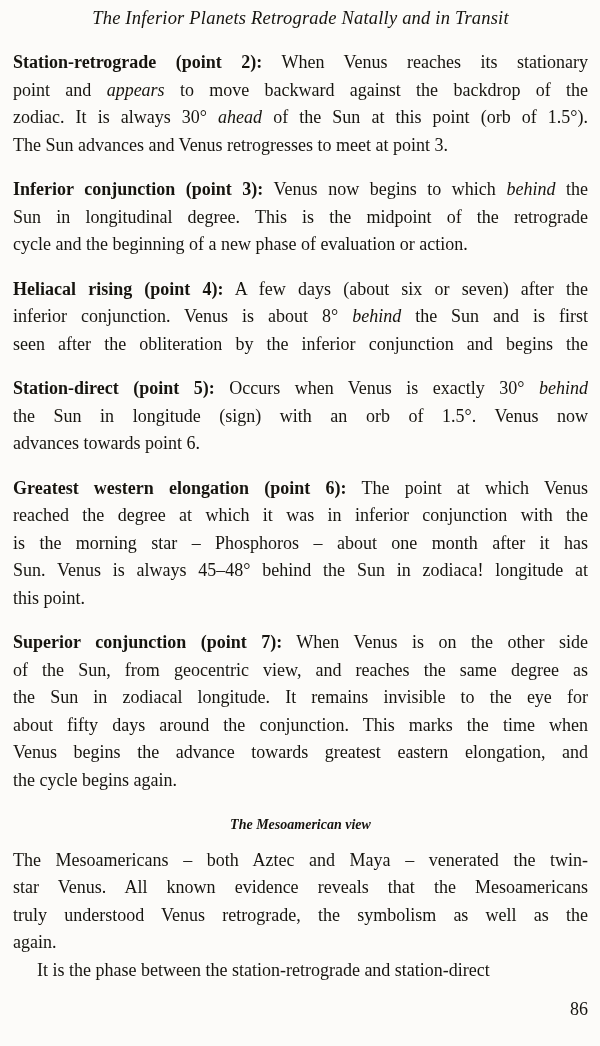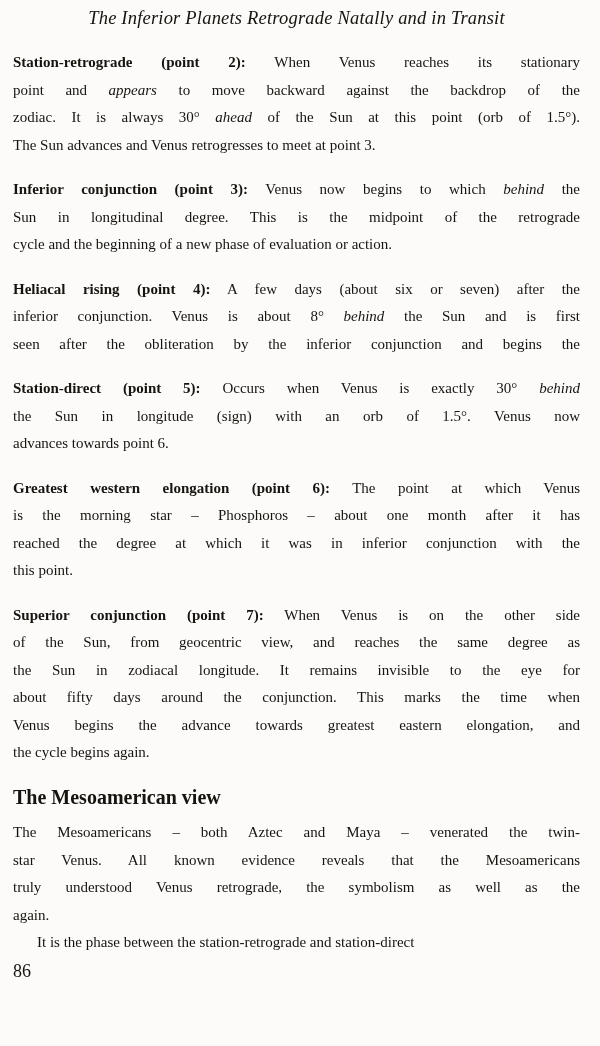--- a/index.html
+++ b/index.html
@@ -8,58 +8,60 @@
     height: 1046px;
     background: #fcfbf9;
     color: #16140f;
     font-family: "Liberation Serif", "DejaVu Serif", serif;
     overflow: hidden;
   }
   .page {
     box-sizing: border-box;
     width: 600px;
     height: 1046px;
-    padding: 6px 20px 0 13px;
+    padding: 6px 12px 0 13px;
   }
   .running-header {
     font-style: italic;
     font-size: 18.5px;
     line-height: 24px;
     text-align: center;
     margin-bottom: 19px;
     letter-spacing: 0.2px;
   }
   .body-text-area { }
   .para {
-    font-size: 15px;
+    font-size: 18px;
     margin: 0 0 17px 0;
   }
   .para.tight { margin-bottom: 0; }
   .line {
     line-height: 27.5px;
     min-height: 27.5px;
   }
   .line.j {
     text-align: justify;
     text-align-last: justify;
   }
   .line.indent { text-indent: 24px; }
   .b { font-weight: bold; }
   .i { font-style: italic; }
   .section-heading {
     font-weight: bold;
-    font-size: 20px;
+    font-size: 14px;
     line-height: 27.5px;
+    text-align: center;
     margin: 3px 0 8px 0;
+    font-style: italic;
   }
   .page-number {
     font-size: 18px;
     line-height: 24px;
-    text-align: left;
-    margin-top: 2px;
+    text-align: right;
+    margin-top: 13px;
   }
 </style>
 </head>
 <body>
 
 <div class="page">
   <div class="running-header">The Inferior Planets Retrograde Natally and in Transit</div>
 
   <div class="body-text-area">
       <div class="para">
@@ -78,22 +80,23 @@
         <div class="line j"><span class="r">inferior conjunction. Venus is about 8° </span><span class="i">behind</span><span class="r"> the Sun and is first</span></div>
         <div class="line j"><span class="r">seen after the obliteration by the inferior conjunction and begins the</span></div>
       </div>
       <div class="para">
         <div class="line j"><span class="b">Station-direct (point 5):</span><span class="r"> Occurs when Venus is exactly 30° </span><span class="i">behind</span></div>
         <div class="line j"><span class="r">the Sun in longitude (sign) with an orb of 1.5°. Venus now</span></div>
         <div class="line"><span class="r">advances towards point 6.</span></div>
       </div>
       <div class="para">
         <div class="line j"><span class="b">Greatest western elongation (point 6):</span><span class="r"> The point at which Venus</span></div>
+        <div class="line j"><span class="r">reached the degree at which it was in inferior conjunction with the</span></div>
         <div class="line j"><span class="r">is the morning star – Phosphoros – about one month after it has</span></div>
-        <div class="line j"><span class="r">reached the degree at which it was in inferior conjunction with the</span></div>
+        <div class="line j"><span class="r">Sun. Venus is always 45–48° behind the Sun in zodiaca! longitude at</span></div>
         <div class="line"><span class="r">this point.</span></div>
       </div>
       <div class="para">
         <div class="line j"><span class="b">Superior conjunction (point 7):</span><span class="r"> When Venus is on the other side</span></div>
         <div class="line j"><span class="r">of the Sun, from geocentric view, and reaches the same degree as</span></div>
         <div class="line j"><span class="r">the Sun in zodiacal longitude. It remains invisible to the eye for</span></div>
         <div class="line j"><span class="r">about fifty days around the conjunction. This marks the time when</span></div>
         <div class="line j"><span class="r">Venus begins the advance towards greatest eastern elongation, and</span></div>
         <div class="line"><span class="r">the cycle begins again.</span></div>
       </div>

